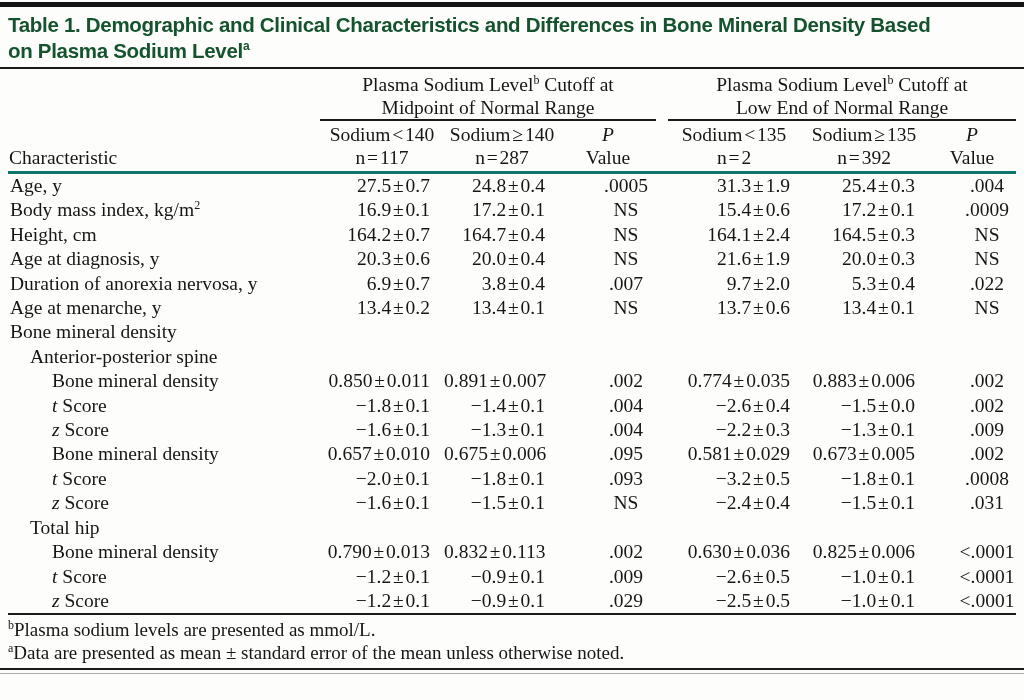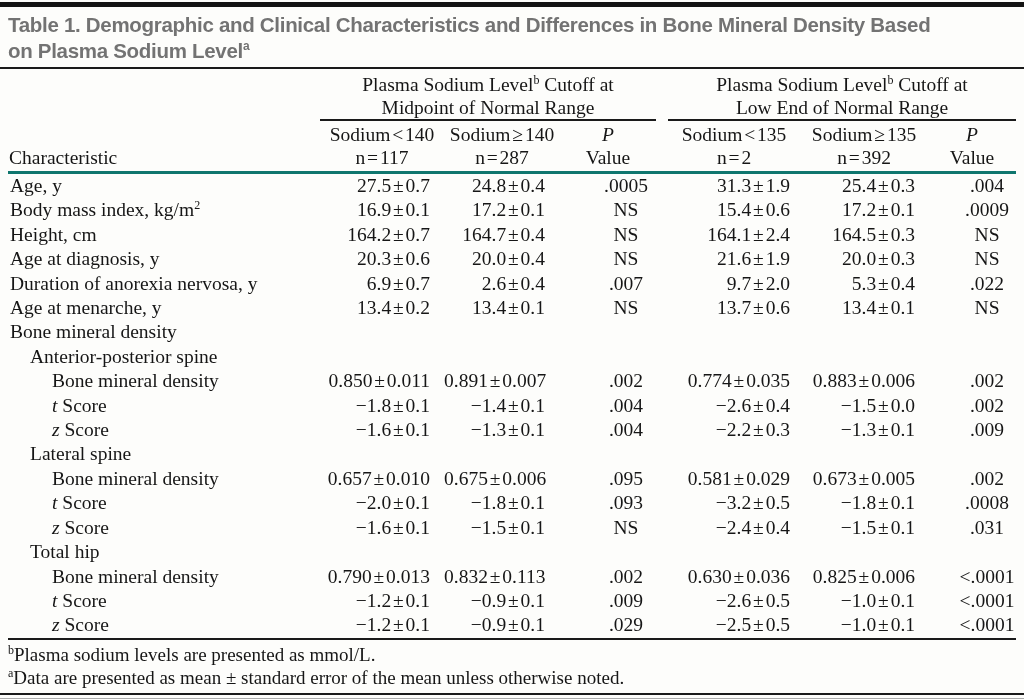--- a/index.html
+++ b/index.html
@@ -7,21 +7,21 @@
   body {
     margin: 0; width: 1024px; height: 700px;
     background: #fdfdfb; color: #161616;
     font-family: "Liberation Serif", serif;
   }
   .top-bar { margin-top: 2px; height: 5px; background: #131313; }
   .title {
     font-family: "Liberation Sans", sans-serif; font-weight: 700;
     font-size: 20.5px; letter-spacing: -0.3px; line-height: 26px;
     padding: 5px 8px 3px 8px; border-bottom: 2.5px solid #1a1a1a;
-    color: #737373; white-space: nowrap;
+    color: #14532d; white-space: nowrap;
   }
   sup { font-size: 12px; vertical-align: super; line-height: 0; }
   table { border-collapse: collapse; table-layout: fixed; width: 1008px; margin: 0 8px; }
   th, td { font-weight: normal; padding: 0; }
   thead th { font-size: 19.5px; line-height: 23px; }
   .grp { text-align: center; border-bottom: 2px solid #1a1a1a; padding-top: 4px; }
   .colrow th { border-bottom: 3px solid #0f766e; padding-top: 2px; padding-bottom: 2px; vertical-align: bottom; }
   .stub { text-align: left; padding-left: 1px; }
   .colh { text-align: center; word-spacing: -3px; }
   tbody td { font-size: 19.5px; line-height: 24.4px; white-space: nowrap; }
@@ -123,21 +123,21 @@
         <td class="c2 val">20.0 ± 0.4</td>
         <td class="c3 p">NS</td>
         <td></td>
         <td class="c4 val">21.6 ± 1.9</td>
         <td class="c5 val">20.0 ± 0.3</td>
         <td class="c6 p">NS</td>
       </tr>
       <tr>
         <td class="lbl ind0"><span>Duration of anorexia nervosa, y</span></td>
         <td class="c1 val">6.9 ± 0.7</td>
-        <td class="c2 val">2.6 ± 0.4</td>
+        <td class="c2 val">3.8 ± 0.4</td>
         <td class="c3 p">.007</td>
         <td></td>
         <td class="c4 val">9.7 ± 2.0</td>
         <td class="c5 val">5.3 ± 0.4</td>
         <td class="c6 p">.022</td>
       </tr>
       <tr>
         <td class="lbl ind0"><span>Age at menarche, y</span></td>
         <td class="c1 val">13.4 ± 0.2</td>
         <td class="c2 val">13.4 ± 0.1</td>
@@ -175,23 +175,20 @@
       </tr>
       <tr>
         <td class="lbl ind2"><i>z</i><span> Score</span></td>
         <td class="c1 val">−1.6 ± 0.1</td>
         <td class="c2 val">−1.3 ± 0.1</td>
         <td class="c3 p">.004</td>
         <td></td>
         <td class="c4 val">−2.2 ± 0.3</td>
         <td class="c5 val">−1.3 ± 0.1</td>
         <td class="c6 p">.009</td>
-      </tr>
-      <tr>
-        <td class="lbl ind1" colspan="8"><span>Lateral spine</span></td>
       </tr>
       <tr>
         <td class="lbl ind2"><span>Bone mineral density</span></td>
         <td class="c1 val">0.657 ± 0.010</td>
         <td class="c2 val">0.675 ± 0.006</td>
         <td class="c3 p">.095</td>
         <td></td>
         <td class="c4 val">0.581 ± 0.029</td>
         <td class="c5 val">0.673 ± 0.005</td>
         <td class="c6 p">.002</td>

